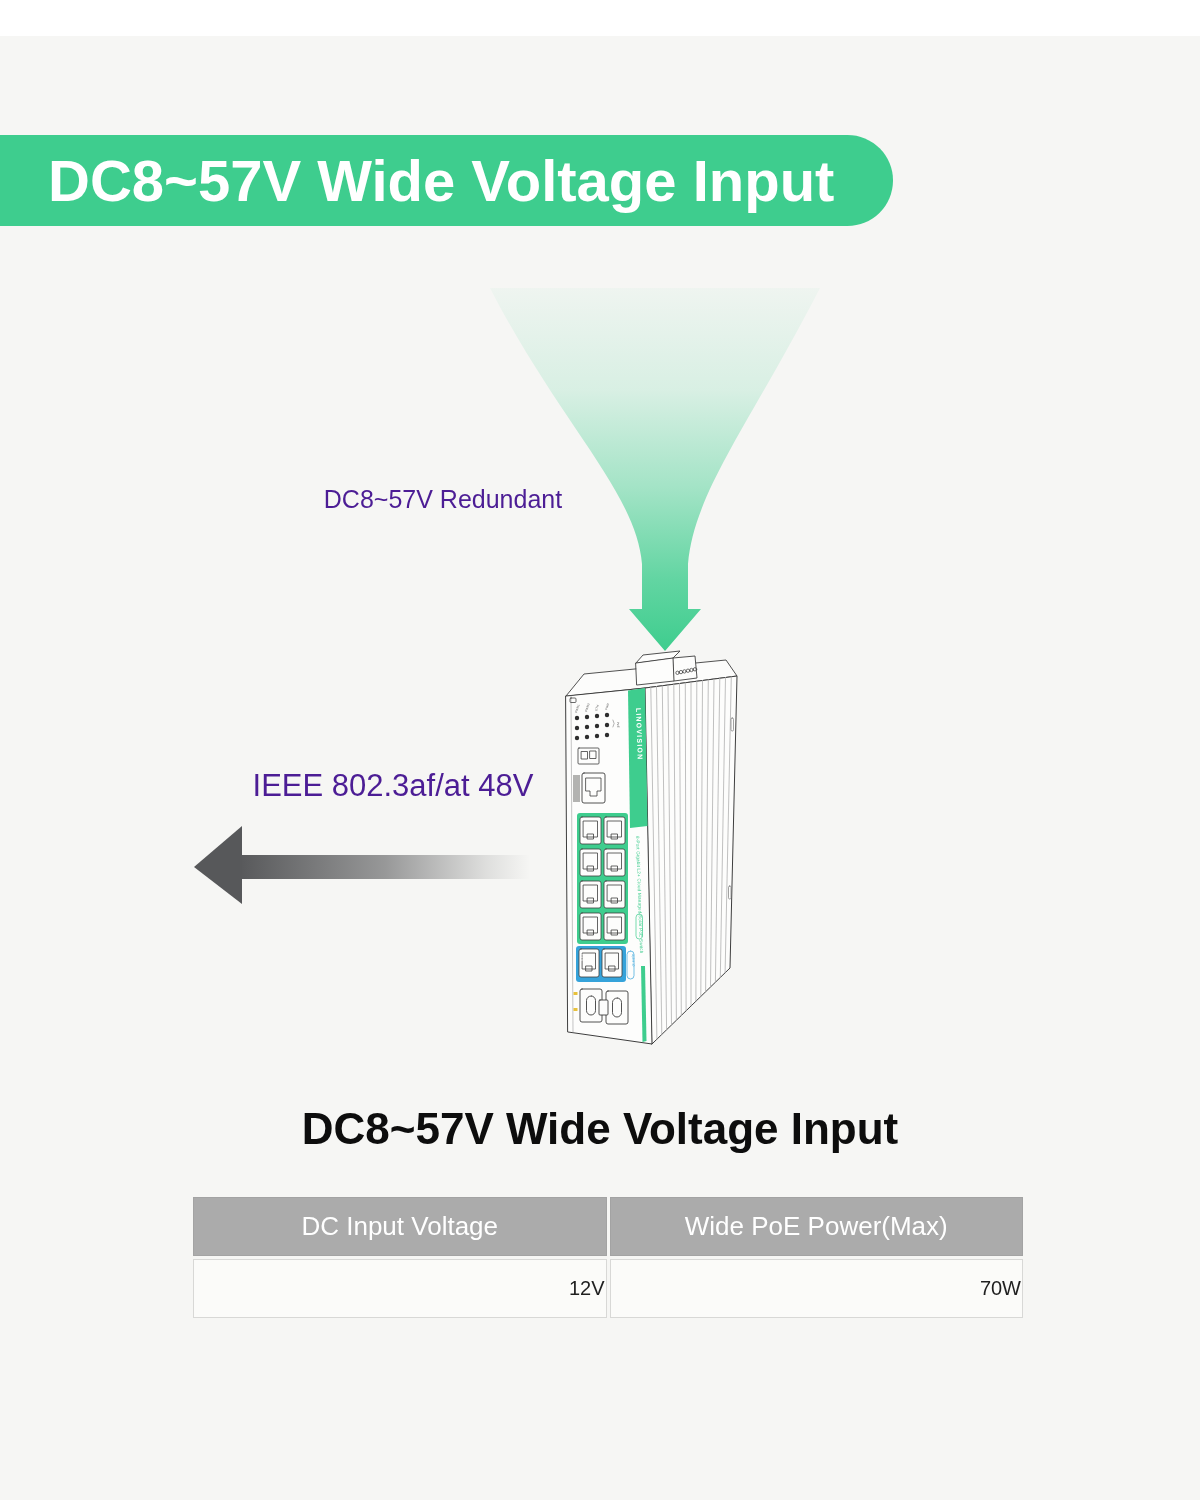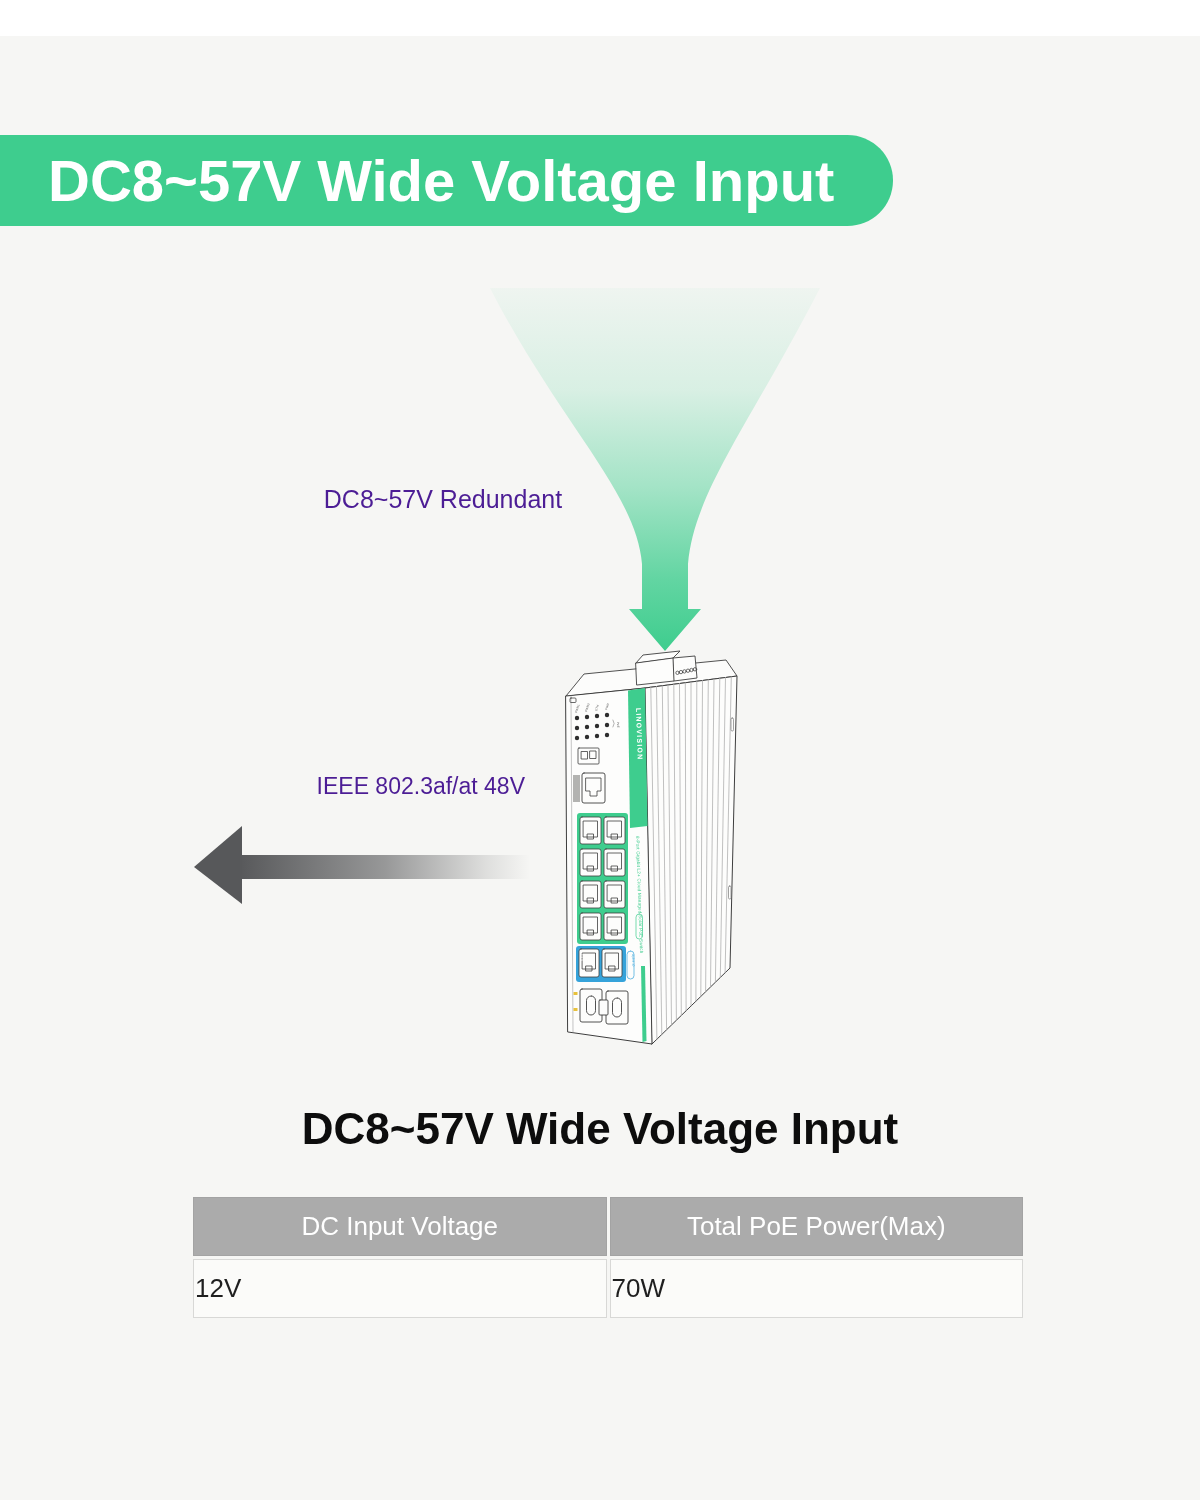--- a/index.html
+++ b/index.html
@@ -16,37 +16,37 @@
     background:#3ecd8e;
     border-radius:0 46px 46px 0;
     color:#ffffff;font-weight:bold;font-size:58px;
     line-height:91px;padding-left:48px;box-sizing:border-box;
     letter-spacing:0px;white-space:nowrap;
   }
   .label{
     position:absolute;text-align:center;color:#4c1d95;
   }
   .label-power{left:293px;top:448px;width:300px;font-size:25px;line-height:31px;}
-  .label-poe{left:225px;top:732px;width:300px;font-size:23px;line-height:36px;text-align:right;}
+  .label-poe{left:243px;top:732px;width:300px;font-size:31px;line-height:36px;}
   .svg-abs{position:absolute;}
   .section-heading{
     position:absolute;left:0;top:1068px;width:1200px;
     text-align:center;color:#0d0d0d;font-weight:bold;font-size:44px;
   }
   table.voltage{
     position:absolute;left:190px;top:1158px;width:836px;
     border-collapse:separate;border-spacing:3px;
   }
   table.voltage th{
     background:#ababab;color:#ffffff;font-weight:normal;
     font-size:26px;height:55px;border:1px solid #a3a3a3;
   }
   table.voltage td{
-    background:#fbfbf9;color:#1f1f1f;font-size:26px;
-    height:55px;text-align:left;border:1px solid #d8d8d6;
+    background:#fbfbf9;color:#1f1f1f;font-size:20px;
+    height:55px;text-align:right;border:1px solid #d8d8d6;
   }
 </style>
 </head>
 <body>
 
 <div class="canvas">
 
   <div class="banner">DC8~57V Wide Voltage Input</div>
 
   <svg class="svg-abs" style="left:480px;top:248px;" width="350" height="372" viewBox="0 0 350 372">
@@ -254,21 +254,21 @@
       <rect x="72.5" y="362" width="9" height="19" rx="4.5" fill="none"></rect>
     </g>
   </svg>
 
   <div class="section-heading">DC8~57V Wide Voltage Input</div>
 
   <table class="voltage">
     <thead>
       <tr>
         <th style="width:50%">DC Input Voltage</th>
-        <th style="width:50%">Total PoE Power(Max)</th>
+        <th style="width:50%">Wide PoE Power(Max)</th>
       </tr>
     </thead>
     <tbody>
       <tr>
         <td>12V</td>
         <td>70W</td>
       </tr>
     </tbody>
   </table>
 

